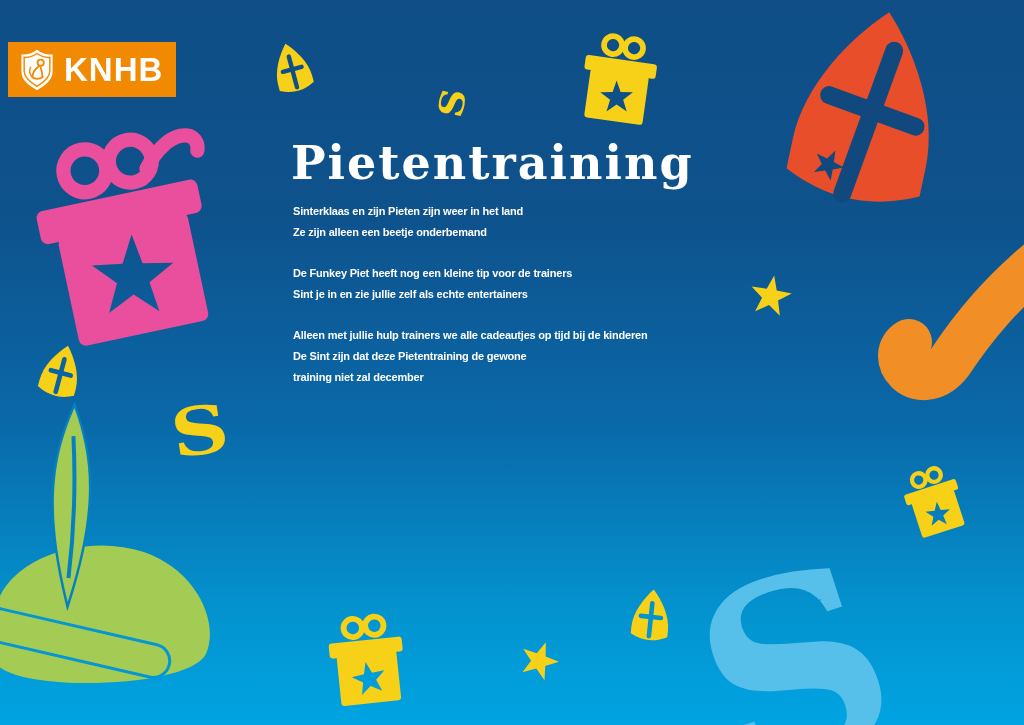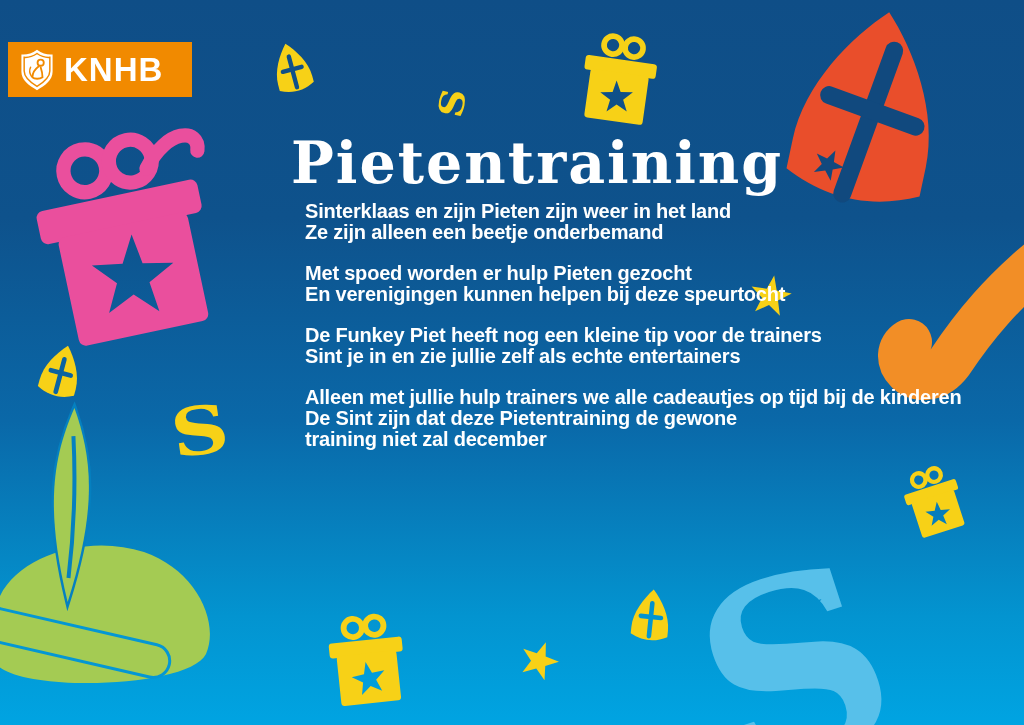--- a/index.html
+++ b/index.html
@@ -5,37 +5,37 @@
   html,body{margin:0;padding:0;}
   body{width:1024px;height:725px;overflow:hidden;}
   .poster{
     position:relative;width:1024px;height:725px;overflow:hidden;
     background:linear-gradient(180deg,#0F4E87 0%,#0E528C 30%,#0A68A8 58%,#0394D0 85%,#00A4E2 100%);
     font-family:"Liberation Sans",sans-serif;
   }
   .dec{position:absolute;}
   svg.dec{overflow:visible;}
   .logo{
-    position:absolute;left:8px;top:42px;width:184px;height:55px;
+    position:absolute;left:8px;top:42px;width:168px;height:55px;
     background:#F18A00;display:flex;align-items:center;gap:8px;padding:0 10px;box-sizing:border-box;
   }
   .logo-text{
     color:#fff;font-weight:bold;font-size:33px;letter-spacing:1px;
     font-family:"Liberation Sans",sans-serif;
   }
   .title{
     position:absolute;left:291px;top:138px;margin:0;
     color:#fff;font-family:"DejaVu Serif",serif;font-weight:bold;
-    font-size:57px;line-height:50px;letter-spacing:2px;white-space:nowrap;
+    font-size:46px;line-height:50px;letter-spacing:2px;white-space:nowrap;
   }
   .poem{position:absolute;left:293px;top:201px;width:620px;}
   .stanza{margin:0 0 20px 0;}
   .line{
-    color:#fff;font-weight:bold;font-size:20px;line-height:21px;
-    letter-spacing:-0.2px;white-space:nowrap;margin-left:12px;
+    color:#fff;font-weight:bold;font-size:11px;line-height:21px;
+    letter-spacing:-0.2px;white-space:nowrap;
   }
   .letter-s{
     position:absolute;color:#F7D117;font-family:"DejaVu Serif",serif;font-weight:bold;line-height:1;
   }
 </style>
 </head>
 <body>
 
 <div class="poster">
 
@@ -211,24 +211,20 @@
   </div>
 
   <h1 class="title">Pietentraining</h1>
 
   <div class="poem">
     <div class="stanza">
       <div class="line">Sinterklaas en zijn Pieten zijn weer in het land</div>
       <div class="line">Ze zijn alleen een beetje onderbemand</div>
     </div>
     <div class="stanza">
-      <div class="line">Met spoed worden er hulp Pieten gezocht</div>
-      <div class="line">En verenigingen kunnen helpen bij deze speurtocht</div>
-    </div>
-    <div class="stanza">
       <div class="line">De Funkey Piet heeft nog een kleine tip voor de trainers</div>
       <div class="line">Sint je in en zie jullie zelf als echte entertainers</div>
     </div>
     <div class="stanza">
       <div class="line">Alleen met jullie hulp trainers we alle cadeautjes op tijd bij de kinderen</div>
       <div class="line">De Sint zijn dat deze Pietentraining de gewone</div>
       <div class="line">training niet zal december</div>
     </div>
   </div>
 

